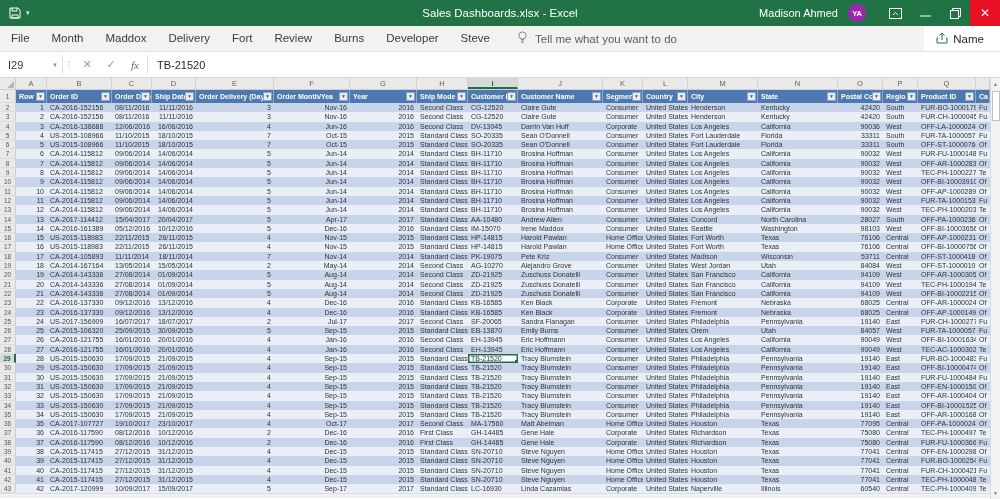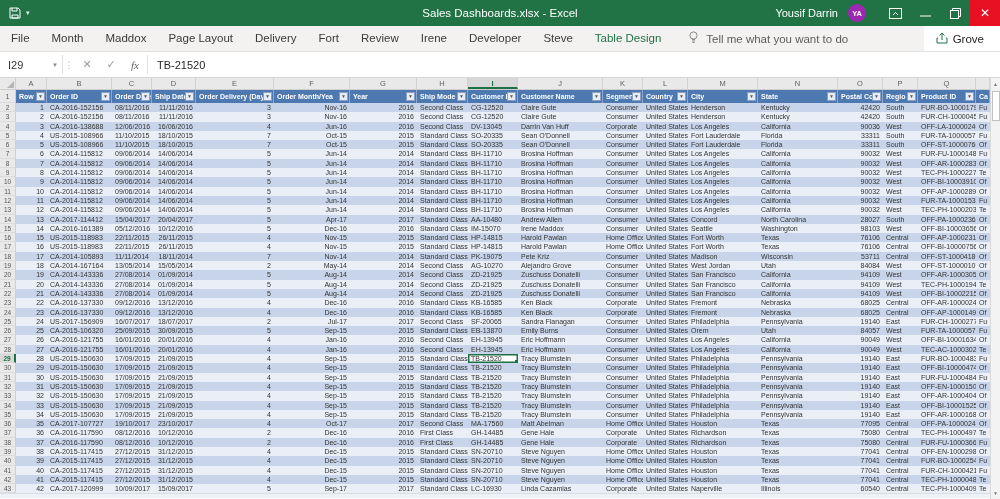--- a/index.html
+++ b/index.html
@@ -75,21 +75,21 @@
     <div class="qat">
       <span>
         <svg width="12" height="12" viewBox="0 0 12 12">
             <path d="M1 1 h8 l2 2 v8 h-10 z M3 1 v3 h5 v-3 M3 8 h6 v3 h-6 z" fill="none" stroke="#fff" stroke-width="1"></path>
           </svg>
       </span>
       <span class="qat-caret">▾</span>
     </div>
     <div class="tb-title">Sales Dashboards.xlsx - Excel</div>
     <div class="tb-right">
-      <span class="tb-user">Yousif Darrin</span>
+      <span class="tb-user">Madison Ahmed</span>
       <span class="tb-avatar">YA</span>
       <span class="tb-btn">
         <svg width="13" height="11" viewBox="0 0 13 11">
             <rect x="0.5" y="0.5" width="12" height="10" fill="none" stroke="#fff"></rect>
             <path d="M4 7 l2.5-2.5 L9 7" fill="none" stroke="#fff"></path>
           </svg>
       </span>
       <span class="tb-btn">
         <svg width="11" height="11" viewBox="0 0 11 11">
             <line x1="0" y1="8" x2="11" y2="8" stroke="#fff"></line>
@@ -103,46 +103,44 @@
       </span>
       <span class="tb-btn tb-close">✕</span>
     </div>
   </div>
 
   <div class="ribbon">
     <div id="ribbon-tabs" style="display:flex;align-items:center;">
         <span class="rtab">File</span>
         <span class="rtab">Month</span>
         <span class="rtab">Maddox</span>
-        <span class="rtab">Page Layout</span>
         <span class="rtab">Delivery</span>
         <span class="rtab">Fort</span>
         <span class="rtab">Review</span>
-        <span class="rtab">Irene</span>
+        <span class="rtab">Burns</span>
         <span class="rtab">Developer</span>
         <span class="rtab">Steve</span>
-        <span class="rtab accent">Table Design</span>
       </div>
     <div class="tellme">
       <span>
         <svg width="11" height="13" viewBox="0 0 11 13">
             <circle cx="5.5" cy="4.5" r="3.6" fill="none" stroke="#8a8a8a"></circle>
             <path d="M4 8.5 h3 M4 10 h3 M4.5 11.5 h2" stroke="#8a8a8a" fill="none"></path>
           </svg>
       </span>
       <span>Tell me what you want to do</span>
     </div>
     <div class="share">
       <span>
         <svg width="12" height="12" viewBox="0 0 12 12">
             <path d="M6 8 V1 M3.5 3.5 L6 1 L8.5 3.5" fill="none" stroke="#217346"></path>
             <path d="M2 6 H1 v5 h10 V6 h-1" fill="none" stroke="#217346"></path>
           </svg>
       </span>
-      <span>Grove</span>
+      <span>Name</span>
     </div>
   </div>
 
   <div class="fbar">
     <div class="namebox">
       <span>I29</span>
       <span class="caret">▼</span>
     </div>
     <div class="fsep"></div>
     <div class="fdots">⋮</div>

